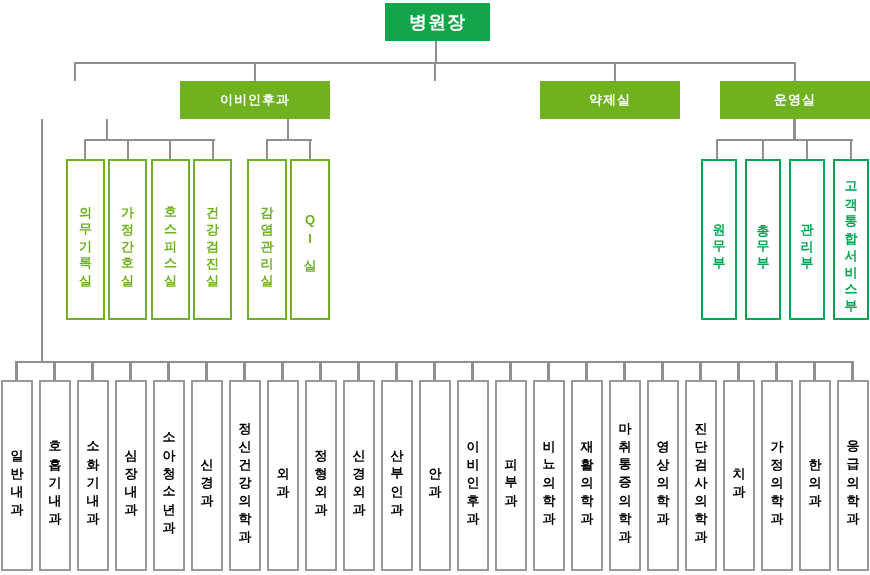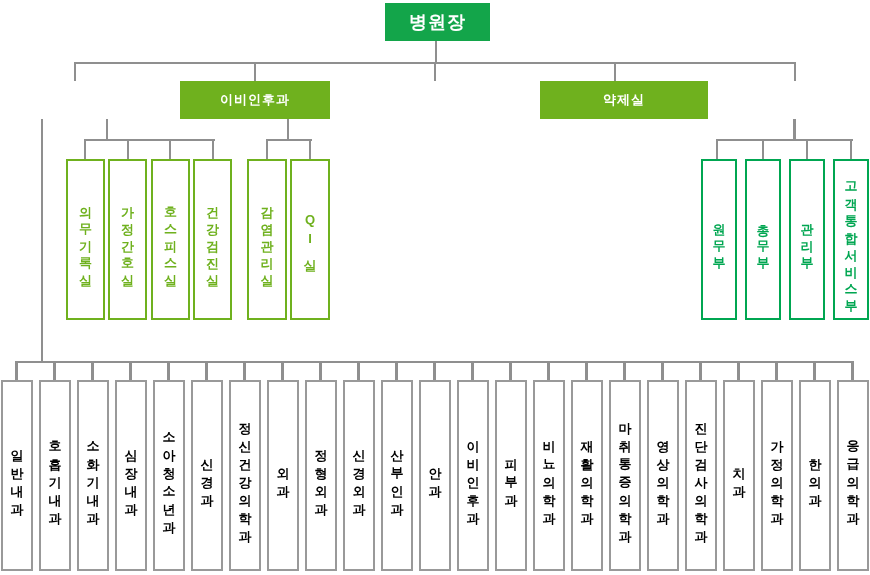--- a/index.html
+++ b/index.html
@@ -60,22 +60,25 @@
 
   <div class="line" style="left:16px;top:361px;width:838px;height:2px;"></div>
 
   <div class="node filled root-node" style="left:385px;top:3px;width:105px;height:38px;">
     <span>병원장</span>
   </div>
 
   <div class="node filled lv2-node" style="left:180px;top:81px;width:150px;height:38px;">
     <span>이비인후과</span>
   </div>
-  <div class="node filled lv2-node" style="left:540px;top:81px;width:168px;height:38px;align-items:center;">
+  <div class="node filled lv2-node" style="left:540px;top:81px;width:140px;height:38px;align-items:center;">
     <span>약제실</span>
+  </div>
+  <div class="node filled lv2-node" style="left:720px;top:81px;width:150px;height:38px;">
+    <span>운영실</span>
   </div>
 
   <div class="node vbox room" style="left:66px;top:159px;width:39px;height:161px;">
     <span class="vtext">의무기록실</span>
   </div>
   <div class="node vbox room" style="left:108px;top:159px;width:39px;height:161px;">
     <span class="vtext">가정간호실</span>
   </div>
   <div class="node vbox room" style="left:151px;top:159px;width:39px;height:161px;">
     <span class="vtext">호스피스실</span>

